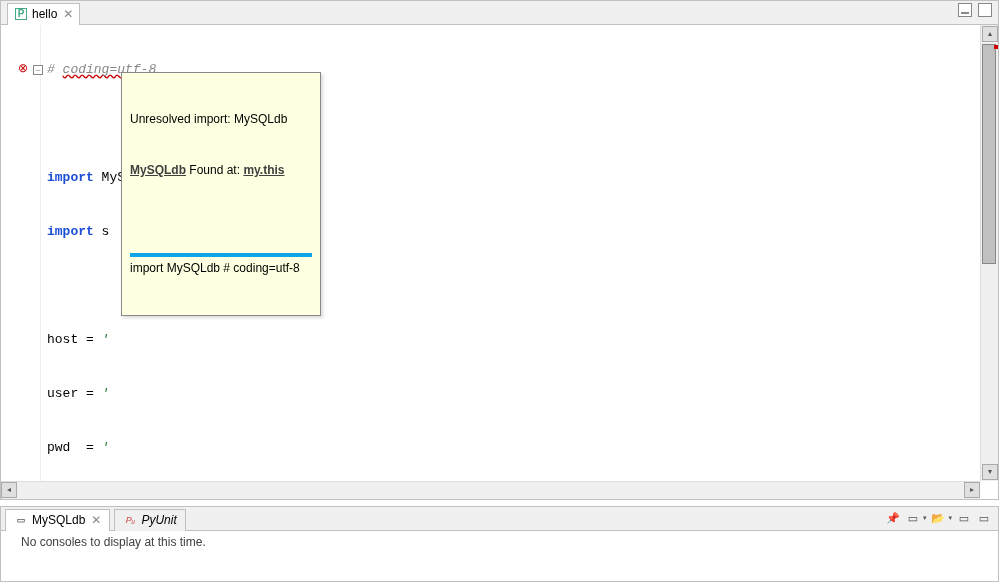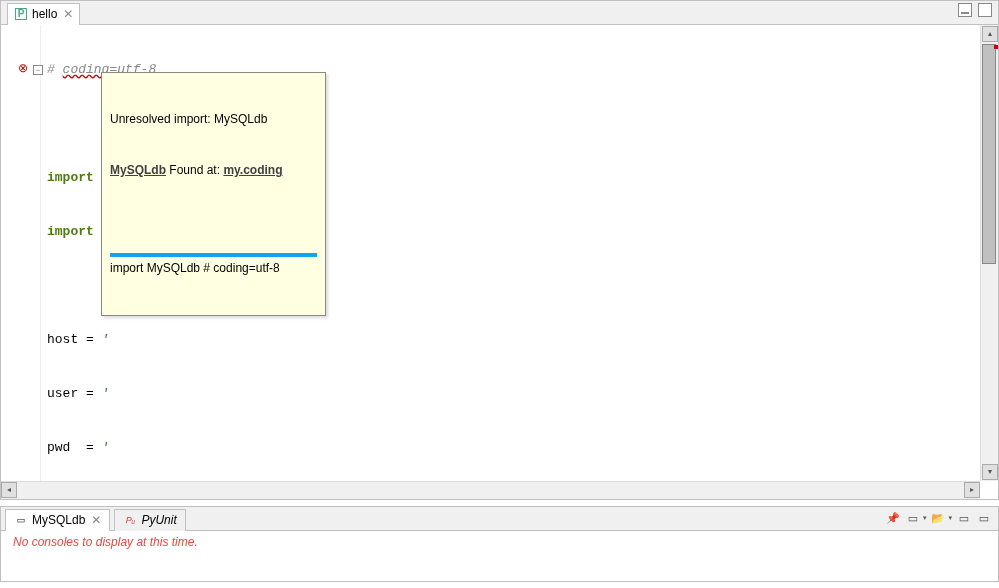--- a/index.html
+++ b/index.html
@@ -12,41 +12,41 @@
     .tab-close { margin-left: 6px; color: #888; font-size: 12px; cursor: pointer; }
     .tab-right { position: absolute; right: 6px; top: 2px; display: flex; gap: 6px; }
     .win-btn { width: 14px; height: 14px; border: 1px solid #888; background: #fff; position: relative; }
     .win-min::after { content: ''; position: absolute; bottom: 2px; left: 2px; right: 2px; height: 2px; background: #888; }
     .win-max { background: #fff; }
     .gutter { position: absolute; left: 0; top: 24px; bottom: 18px; width: 40px; background: #fff; border-right: 1px solid #eee; }
     .error-mark { color: #c00; font-size: 12px; position: absolute; left: 17px; }
     .fold-mark { position: absolute; left: 32px; width: 10px; height: 10px; border: 1px solid #888; background: #fff; font-size: 9px; text-align: center; line-height: 8px; color: #888; }
     .code-area { position: absolute; left: 40px; top: 24px; right: 18px; bottom: 18px; font-family: Consolas, "Courier New", monospace; font-size: 13px; line-height: 18px; white-space: pre; overflow: hidden; }
     .code-line { height: 18px; padding-left: 6px; }
-    .kw { color: #4d7c0f; font-weight: bold; }
+    .kw { color: #1d4ed8; font-weight: bold; }
     .comment { color: #888; font-style: italic; }
     .str { color: #2a7f3f; font-style: italic; }
     .squiggle { text-decoration: underline wavy #c00; text-decoration-skip-ink: none; }
     .tooltip { position: absolute; background: #ffffe1; border: 1px solid #888; padding: 4px 8px; font-family: "Segoe UI", sans-serif; font-size: 12px; line-height: 17px; box-shadow: 2px 2px 3px rgba(0,0,0,0.15); z-index: 10; }
     .tooltip a { color: #404040; font-weight: bold; }
     .vscroll { position: absolute; right: 0; top: 24px; bottom: 18px; width: 18px; background: #f0f0f0; border-left: 1px solid #ddd; }
     .vscroll .btn { width: 16px; height: 16px; margin: 1px; background: #e0e0e0; border: 1px solid #aaa; font-size: 8px; text-align: center; line-height: 14px; color: #555; }
     .vscroll .thumb { width: 14px; background: #c0c0c0; border: 1px solid #888; margin: 1px; }
     .vscroll .redm { position: absolute; width: 4px; height: 4px; background: #c00; right: 0; }
     .hscroll { position: absolute; left: 0; right: 18px; bottom: 0; height: 18px; background: #f0f0f0; border-top: 1px solid #ddd; display: flex; }
     .hscroll .btn { width: 16px; height: 16px; background: #e0e0e0; border: 1px solid #aaa; font-size: 8px; text-align: center; line-height: 14px; color: #555; }
     .console-panel { border: 1px solid #c0c0c0; margin-top: 6px; height: 76px; background: #fff; }
     .console-tabs { height: 24px; background: #f0f0f0; border-bottom: 1px solid #c0c0c0; display: flex; align-items: center; position: relative; }
     .ctab { display: inline-flex; align-items: center; padding: 2px 8px; background: #fff; border: 1px solid #c0c0c0; border-bottom: none; margin-left: 4px; height: 22px; position: relative; top: 1px; }
     .ctab.inactive { background: #f0f0f0; font-style: italic; }
     .ctab-icon { width: 14px; height: 14px; margin-right: 4px; display: inline-flex; align-items: center; justify-content: center; font-size: 9px; }
     .console-right { position: absolute; right: 6px; top: 3px; display: flex; gap: 4px; align-items: center; }
     .tbicon { width: 16px; height: 16px; display: inline-flex; align-items: center; justify-content: center; font-size: 11px; color: #555; }
     .dd { font-size: 7px; color: #555; margin-left: -2px; }
-    .console-body { padding: 4px 12px; color: #ef4444; font-style: italic; }
+    .console-body { padding: 4px 20px; color: #404040; }
   </style>
 </head>
 <body>
 
 <div class="editor-panel">
   <div class="tab-bar">
     <div class="tab">
       <span class="tab-icon">
           <span class="py-icon">P</span>
         </span>
@@ -84,23 +84,23 @@
     
     
     
     
     
     
     
     
     
 
-    <div class="tooltip" style="left:60px; top:47px; width:225px">
+    <div class="tooltip" style="left:80px; top:47px; width:200px">
       <div>Unresolved import: MySQLdb</div>
-      <div><a href="#">MySQLdb</a><span> Found at: </span><a href="#">my.coding</a></div>
+      <div><a href="#">MySQLdb</a><span> Found at: </span><a href="#">my.this</a></div>
       <div style="height:6px"></div>
       <div style="border-top:4px solid #0ea5e9; padding-top:3px">import MySQLdb # coding=utf-8</div>
     </div>
   </div>
 
   <div class="vscroll">
     <div class="btn">▴</div>
     <div class="redm" style="top:20px"></div>
     <div class="thumb" style="height:220px; margin-top:2px"></div>
     <div class="btn" style="position:absolute; bottom:0">▾</div>

